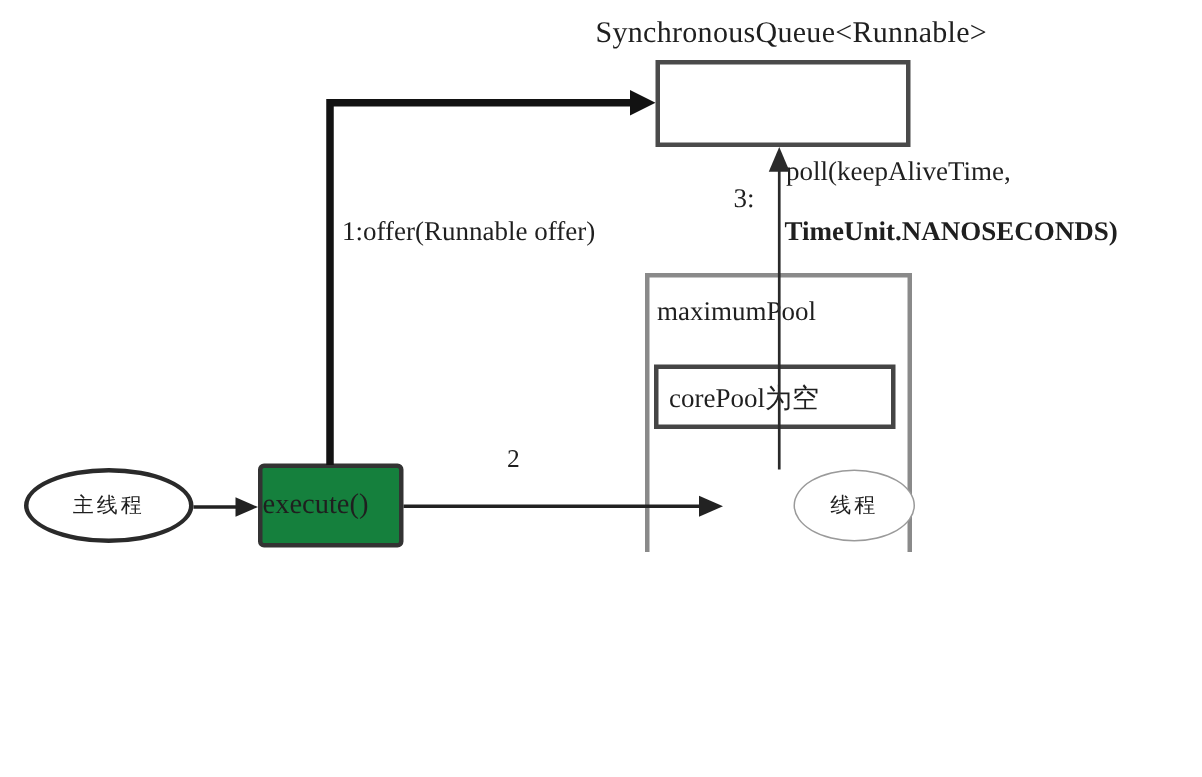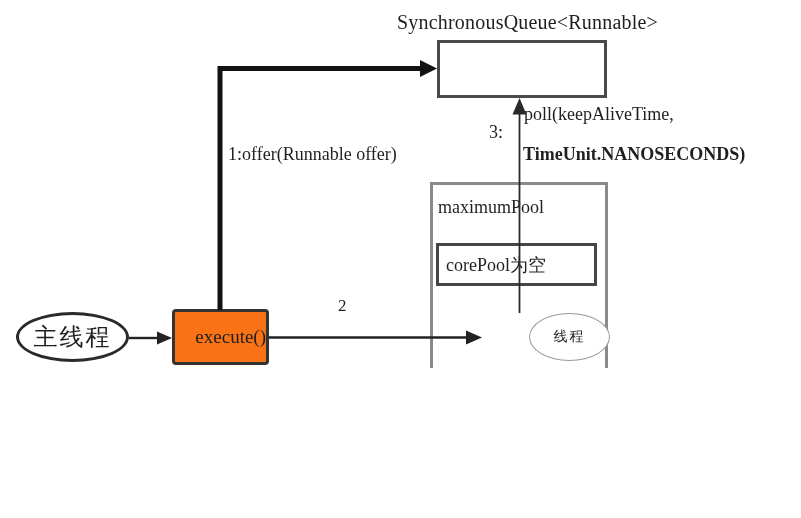--- a/index.html
+++ b/index.html
@@ -68,33 +68,33 @@
     margin-left: 47px;
   }
   .thread-1 { left: 482px; top: 313px; width: 81px; height: 48px; }
   .thread-2 { left: 523px; top: 375px; width: 77px; height: 51px; }
   .thread-3 { left: 455px; top: 431px; width: 84px; height: 49px; }
 
   .main-thread {
     left: 16px; top: 312px;
     width: 113px; height: 50px;
     border: 3px solid #2a2a2a;
-    font-size: 24px;
+    font-size: 14px;
     letter-spacing: 2px;
   }
 
   .execute-box {
     left: 172px; top: 309px;
     width: 97px; height: 56px;
     border: 3px solid #333333;
     border-radius: 4px;
-    background: #f97316;
+    background: #15803d;
     display: flex;
     align-items: center;
-    justify-content: flex-end;
+    justify-content: flex-start;
     font-size: 19px;
   }
 
   .offer-label { left: 228px; top: 144px; font-size: 18px; }
   .step2-label { left: 338px; top: 296px; font-size: 17px; }
   .step3-label { left: 489px; top: 122px; font-size: 18px; }
   .poll-line1  { left: 524px; top: 104px; font-size: 18px; }
   .poll-line2  { left: 523px; top: 144px; font-size: 18px; font-weight: bold; }
 
   .arrow-layer {

